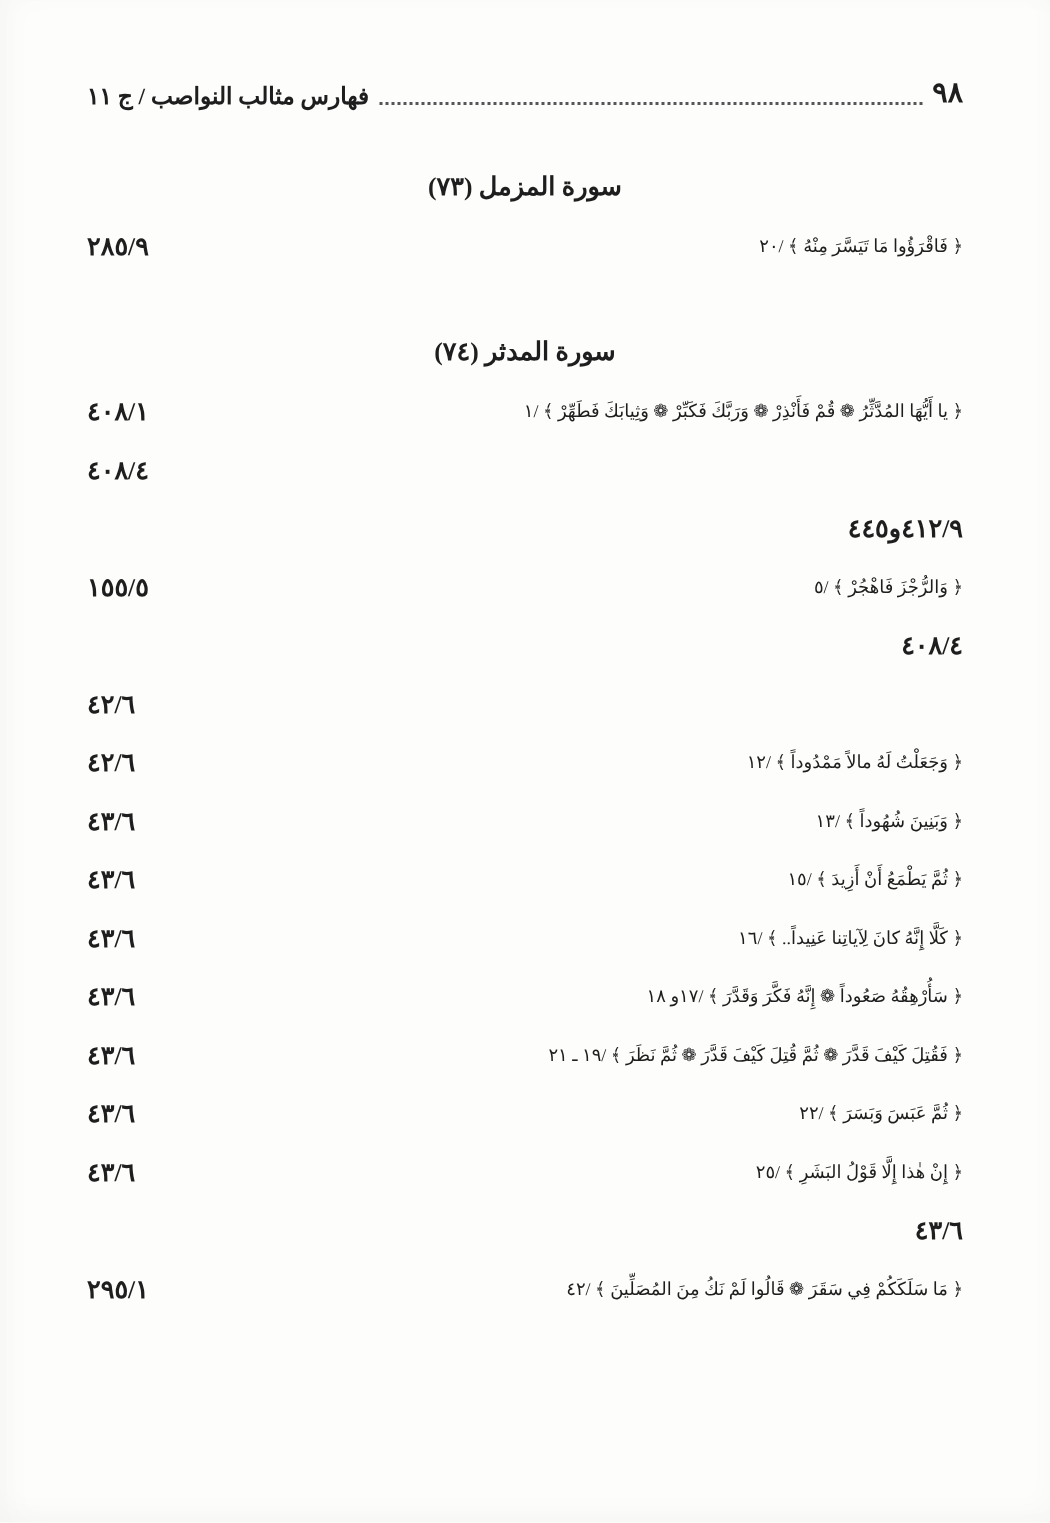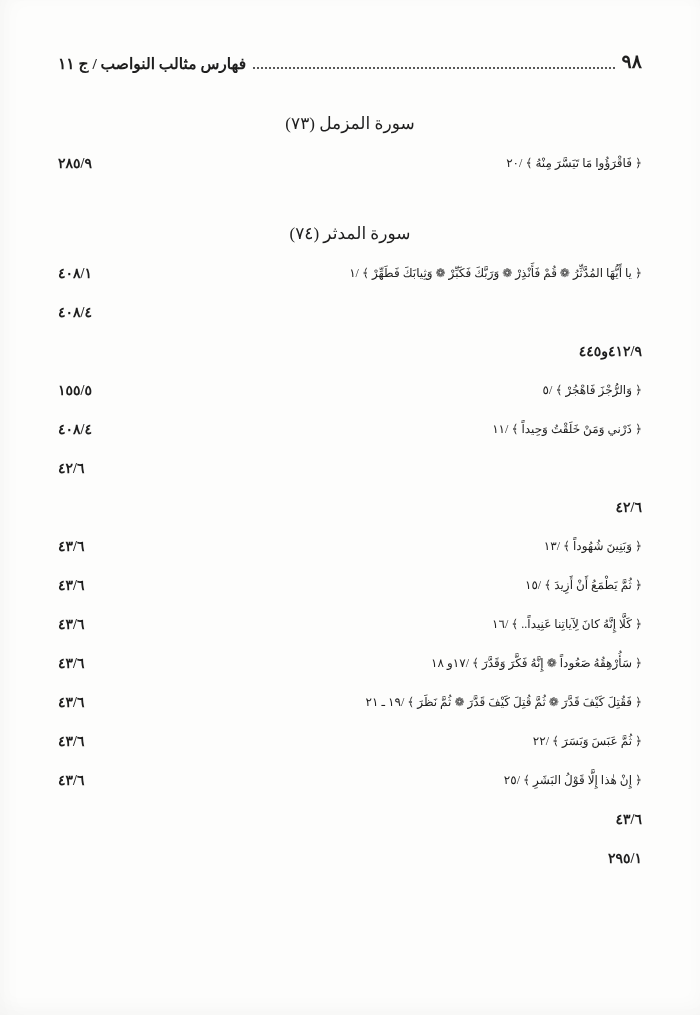--- a/index.html
+++ b/index.html
@@ -36,36 +36,36 @@
     margin:0 7px;
     border-bottom:2px dotted var(--dot);
     transform:translateY(-4px);
     opacity:.85;
   }
   .running-head .book-title{font-size:15.5px;}
   
   .sura-heading{
     text-align:center;
     font-size:17px;
-    font-weight:normal;
+    font-weight:bold;
     margin:40px 0 10px 0;
   }
   .entry-row{
     display:flex;
     justify-content:space-between;
     align-items:center;
     min-height:39px;
   }
   .verse{
     font-size:12px;
     white-space:nowrap;
     line-height:1.4;
   }
   .ref{
-    font-size:14px;
+    font-size:17px;
     font-weight:600;
     letter-spacing:.4px;
     white-space:nowrap;
   }
 </style>
 </head>
 <body>
 
 <div class="book-page">
 
@@ -102,30 +102,30 @@
     <div class="entry-row">
       <div class="ref">٤١٢/٩و٤٤٥</div>
     </div>
 
     <div class="entry-row">
       <div class="verse">﴿ وَالرُّجْزَ فَاهْجُرْ ﴾ /٥</div>
       <div class="ref">١٥٥/٥</div>
     </div>
 
     <div class="entry-row">
-      <div class="verse">﴿ ذَرْني وَمَنْ خَلَقْتُ وَحِيداً ﴾ /١١</div>
       <div class="ref">٤٠٨/٤</div>
     </div>
 
     <div class="entry-row">
       <div class="verse"></div>
       <div class="ref">٤٢/٦</div>
     </div>
 
     <div class="entry-row">
+      <div class="verse">﴿ وَجَعَلْتُ لَهُ مالاً مَمْدُوداً ﴾ /١٢</div>
       <div class="ref">٤٢/٦</div>
     </div>
 
     <div class="entry-row">
       <div class="verse">﴿ وَبَنِينَ شُهُوداً ﴾ /١٣</div>
       <div class="ref">٤٣/٦</div>
     </div>
 
     <div class="entry-row">
       <div class="verse">﴿ ثُمَّ يَطْمَعُ أَنْ أَزِيدَ ﴾ /١٥</div>
@@ -155,19 +155,20 @@
     <div class="entry-row">
       <div class="verse">﴿ إِنْ هٰذا إِلَّا قَوْلُ البَشَرِ ﴾ /٢٥</div>
       <div class="ref">٤٣/٦</div>
     </div>
 
     <div class="entry-row">
       <div class="ref">٤٣/٦</div>
     </div>
 
     <div class="entry-row">
+      <div class="verse">﴿ مَا سَلَكَكُمْ فِي سَقَرَ ❁ قَالُوا لَمْ نَكُ مِنَ المُصَلِّينَ ﴾ /٤٢</div>
       <div class="ref">٢٩٥/١</div>
     </div>
   </div>
     </section>
   </div>
 
 </div>
 
 </body></html>

